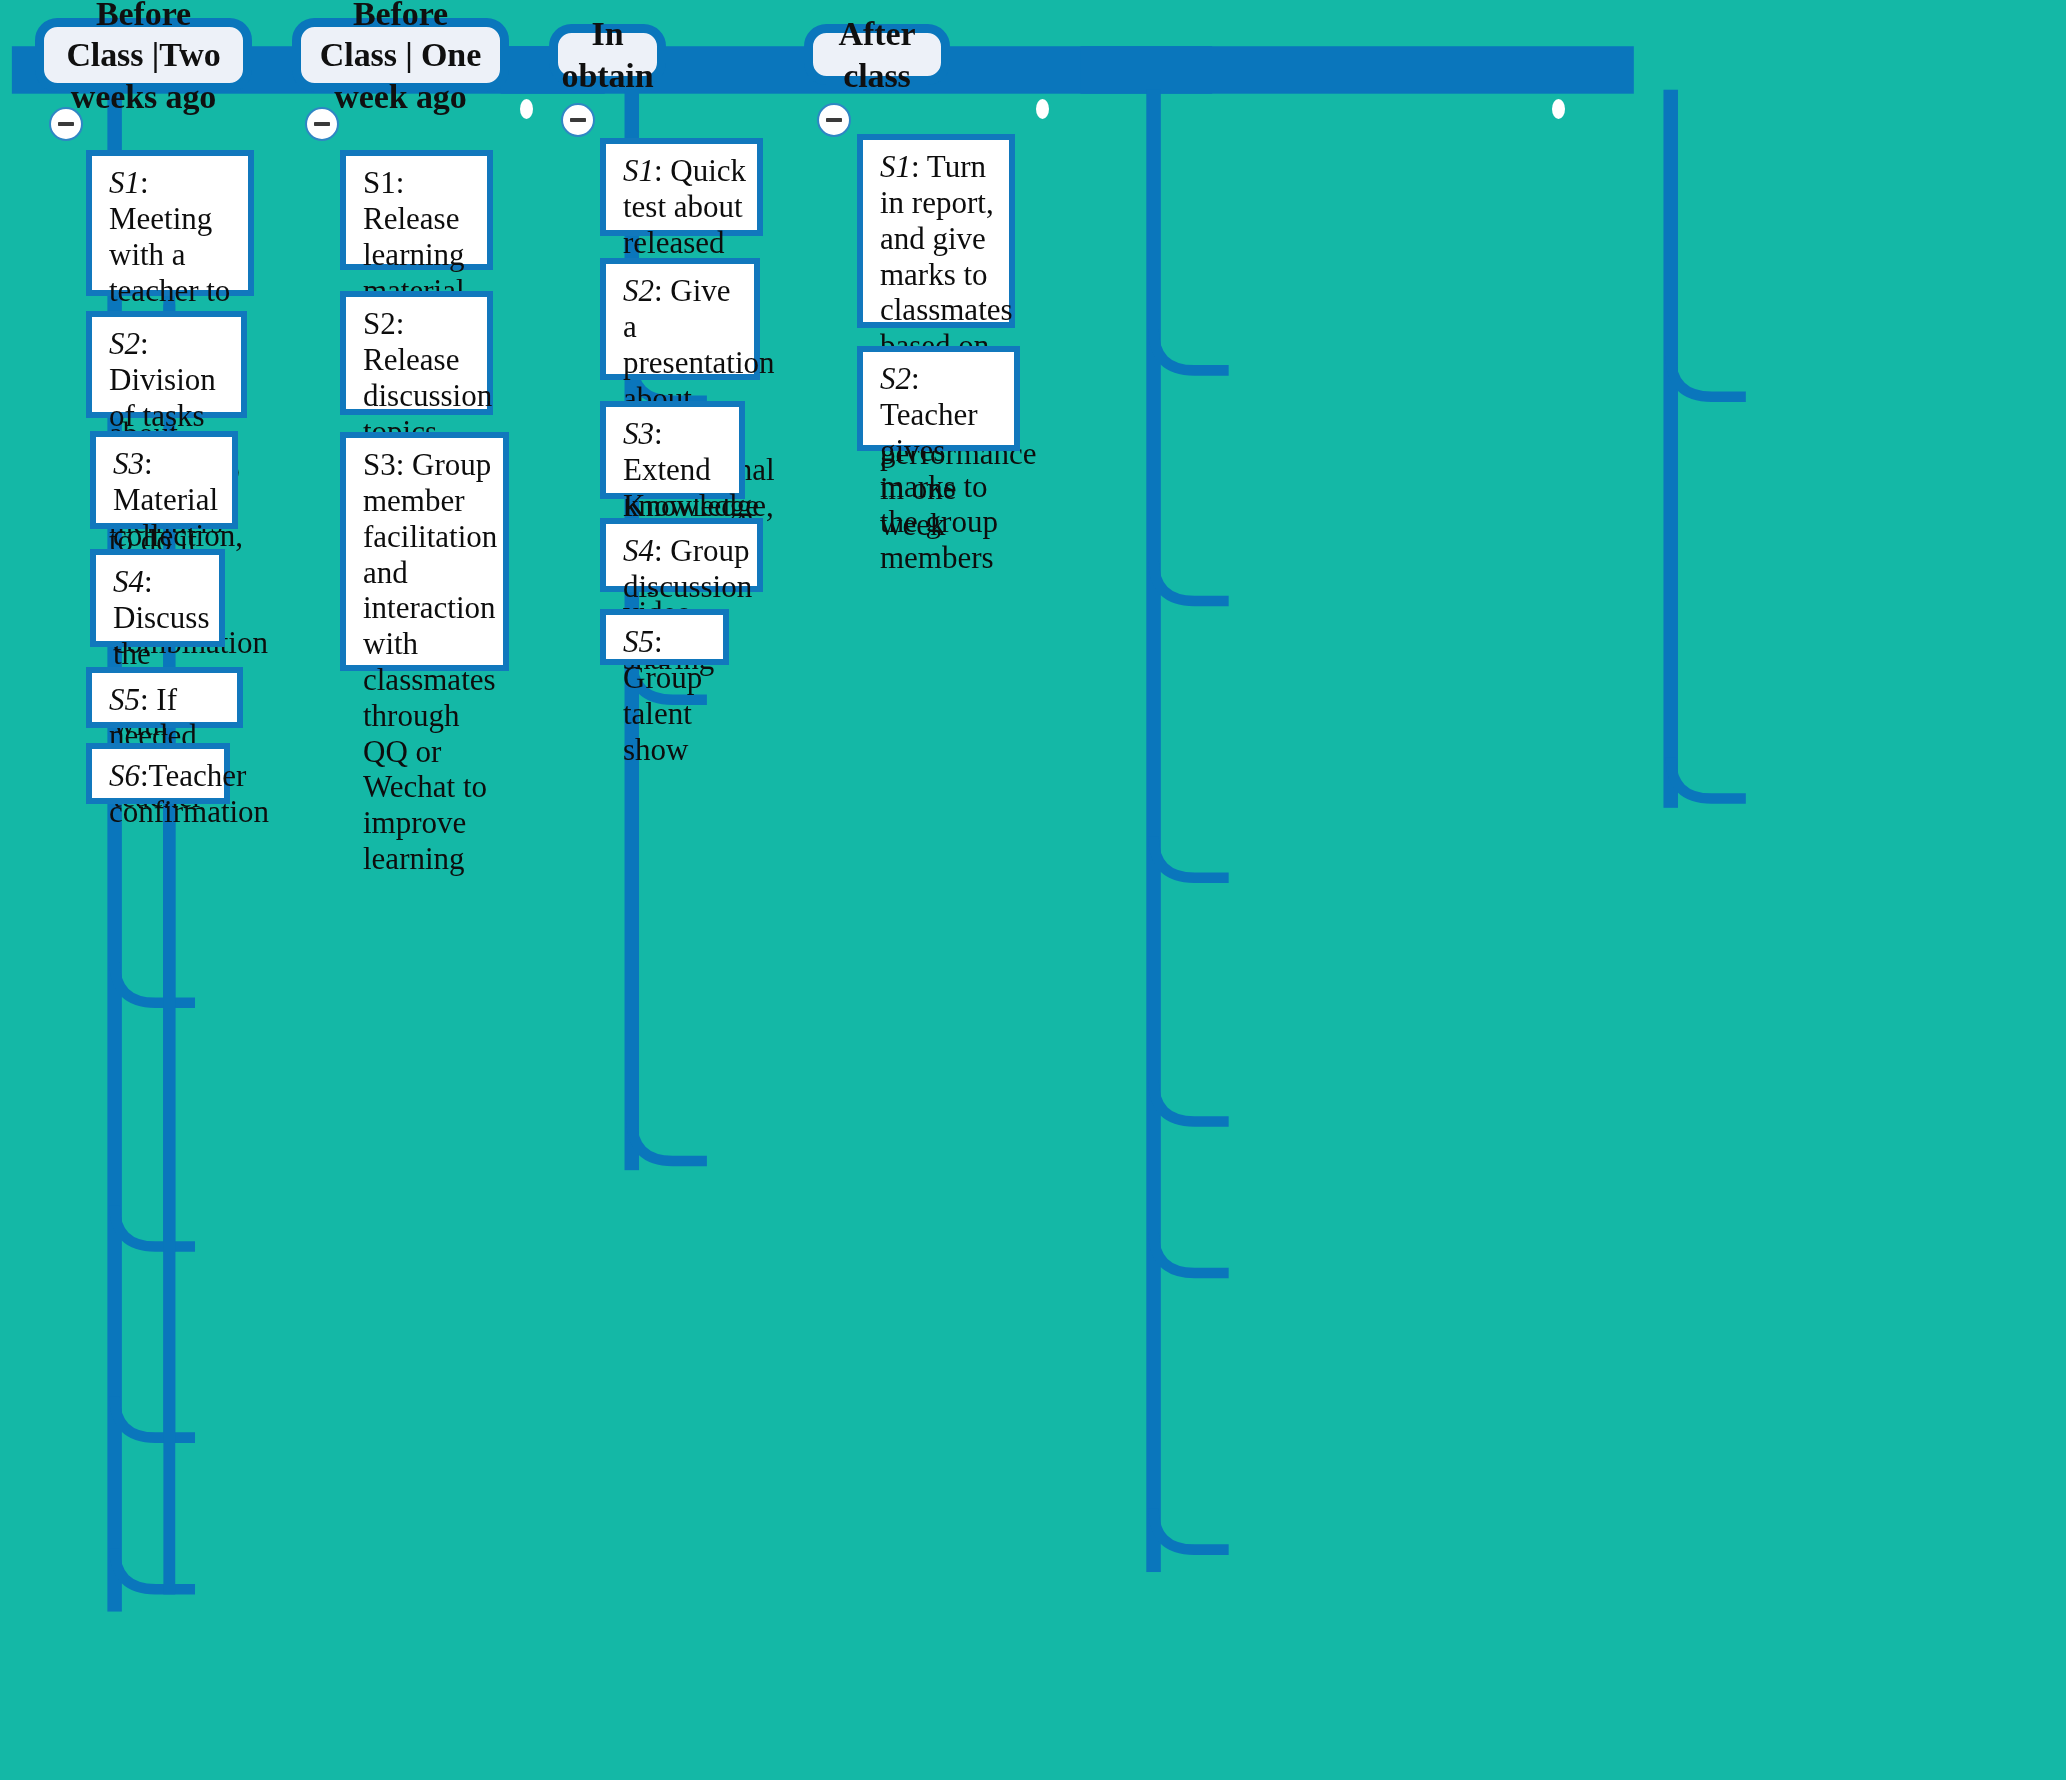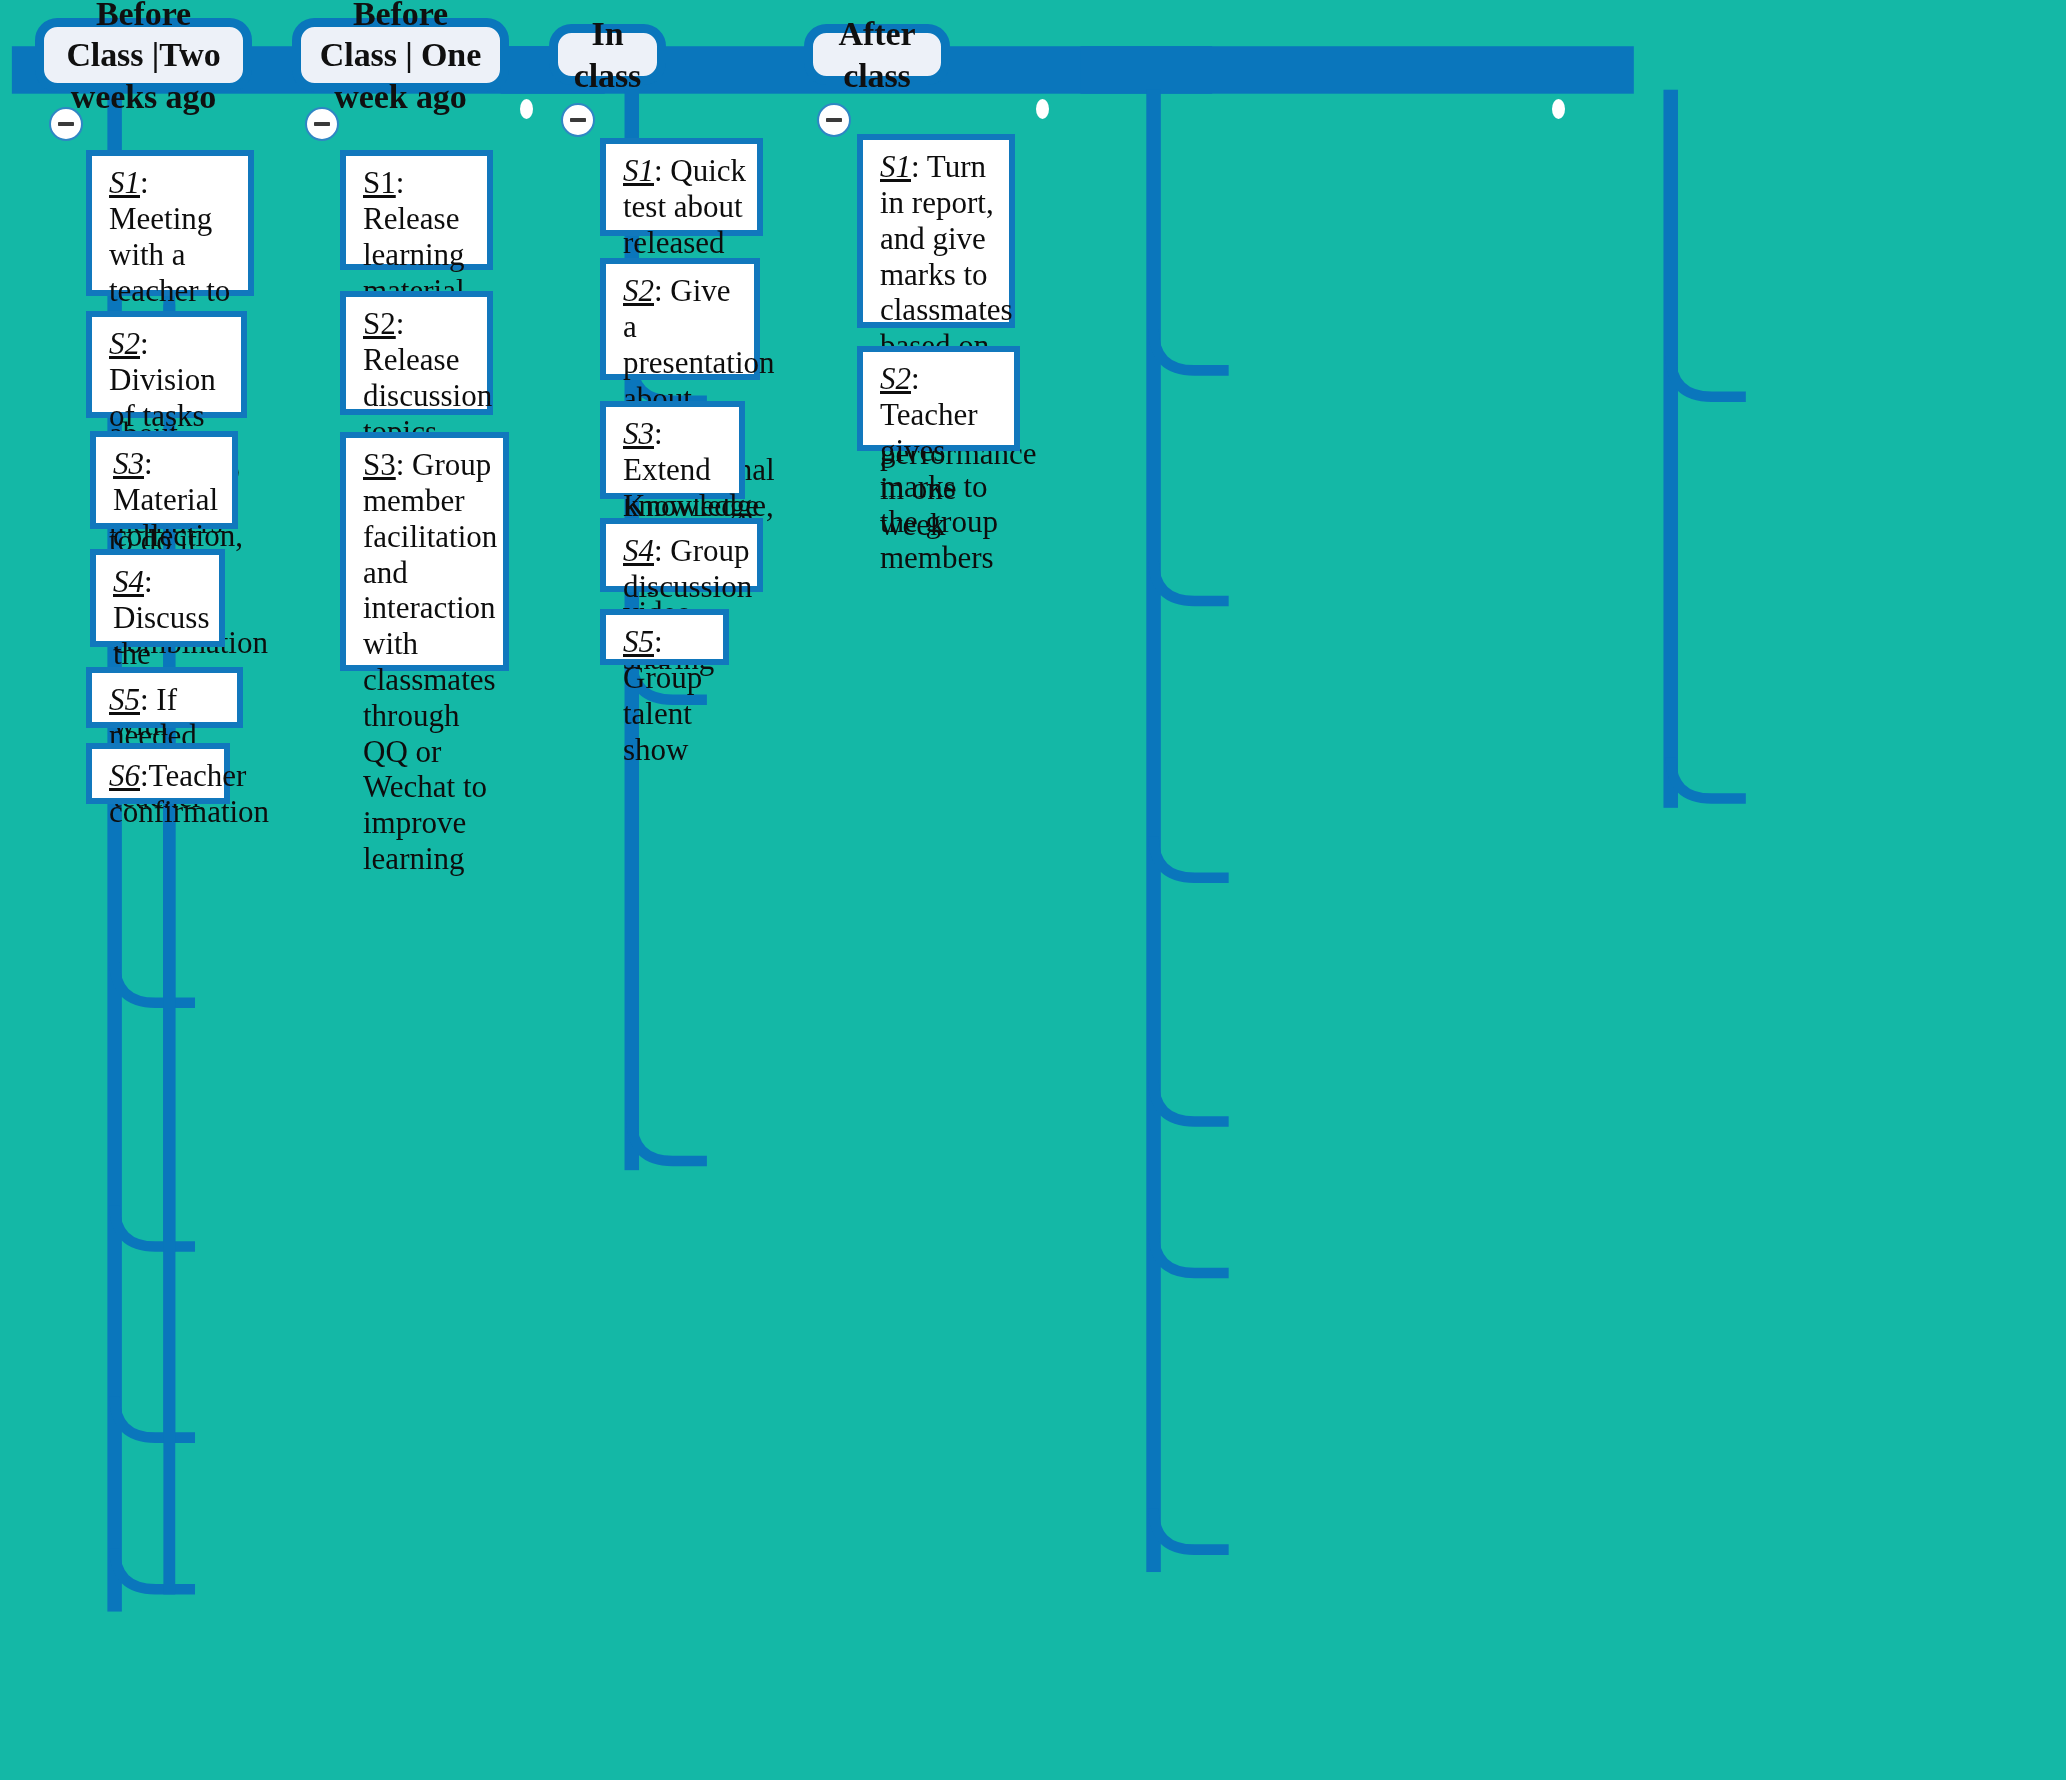--- a/index.html
+++ b/index.html
@@ -80,21 +80,20 @@
     font-family: "Liberation Serif", "DejaVu Serif", serif;
     font-size: 31px;
     line-height: 1.155;
     color: #0d0d0d;
     padding: 9.2px 6.6px 5.3px 17px;
     display: block;
     white-space: pre-line;
   }
   .task-text .sid {
     font-style: italic;
-    text-decoration: underline;
   }
   .task-text.upright .sid {
     font-style: normal;
   }
   
   .spine-dot {
     position: absolute;
     width: 13px;
     height: 20px;
     background: #ffffff;
@@ -161,21 +160,21 @@
   <div class="spine-dot" style="left:1036px; top:99px;"></div>
   <div class="spine-dot" style="left:1552px; top:99px;"></div>
 
   <div class="phase" style="left:35px; top:18px; width:217px; height:74px;">
     <span class="phase-label">Before Class |Two weeks ago</span>
   </div>
   <div class="phase" style="left:292px; top:18px; width:217px; height:74px;">
     <span class="phase-label">Before Class | One week ago</span>
   </div>
   <div class="phase" style="left:549px; top:24.4px; width:117px; height:61px;">
-    <span class="phase-label">In class</span>
+    <span class="phase-label">In obtain</span>
   </div>
   <div class="phase" style="left:804px; top:24.4px; width:146px; height:61px;">
     <span class="phase-label">After class</span>
   </div>
 
   <div class="toggle" style="left:49px; top:107px;">
     <span class="bar"></span>
   </div>
   <div class="toggle" style="left:305px; top:107px;">
     <span class="bar"></span>

